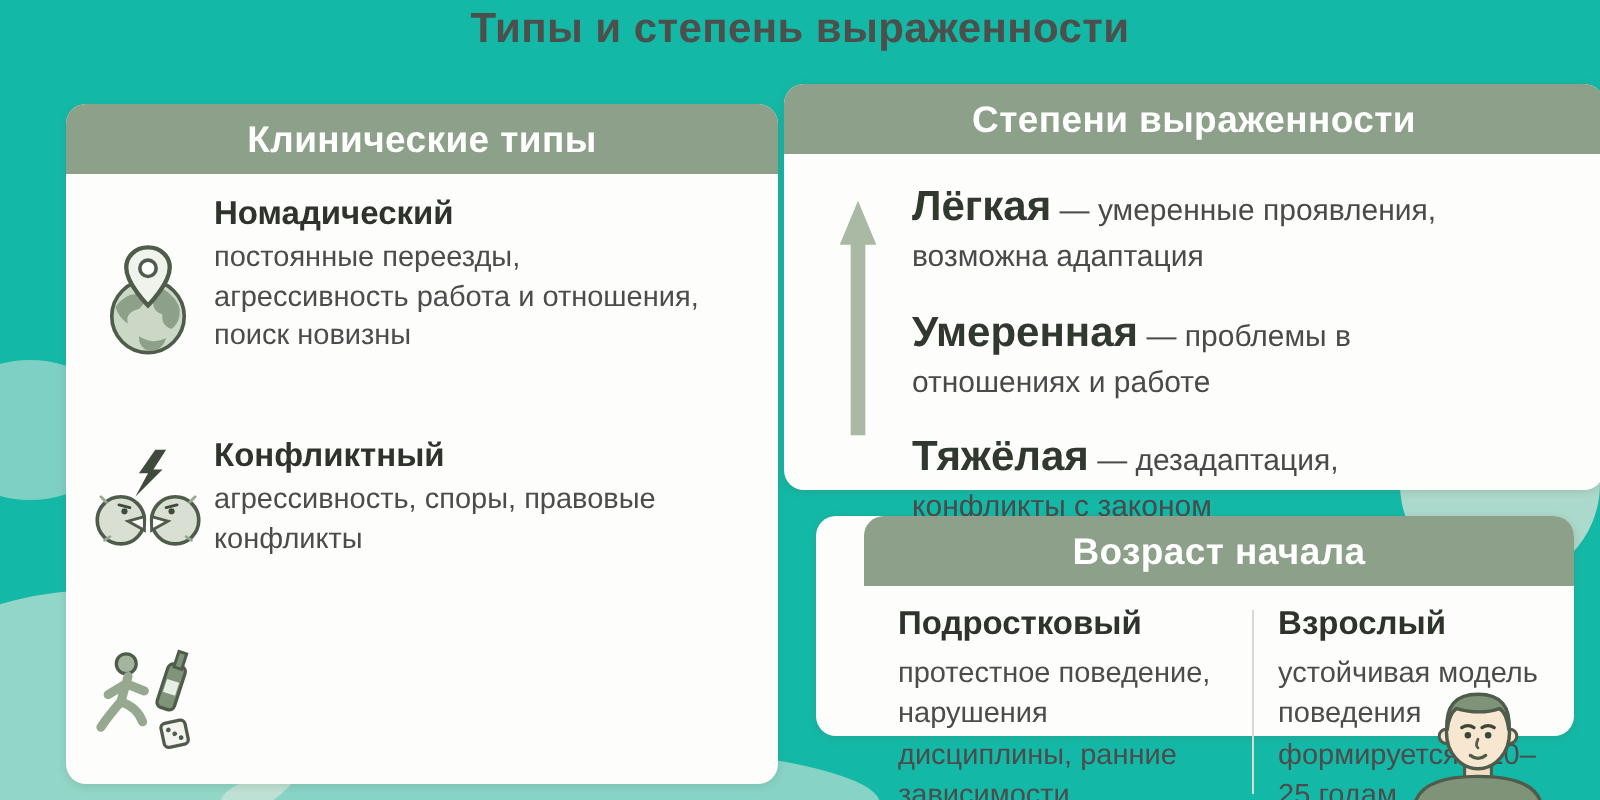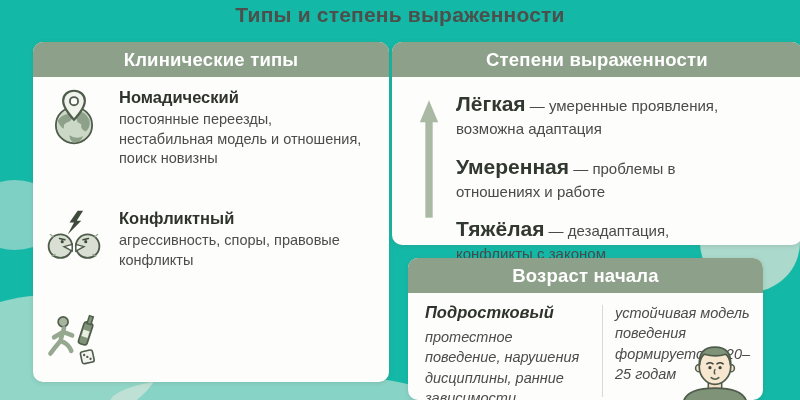--- a/index.html
+++ b/index.html
@@ -11,37 +11,37 @@
   .blob3{left:110px;top:372px;width:330px;height:60px;background:#e6eadf;opacity:.55;}
   .blob4{left:-30px;top:180px;width:90px;height:70px;background:#e7e7e2;opacity:.5;}
   .page-title{position:absolute;top:3px;left:0;width:100%;text-align:center;
     font-size:21px;font-weight:600;color:#4c504c;letter-spacing:.2px;z-index:2;}
   .card{position:absolute;background:#fdfdfb;border-radius:10px;z-index:1;
     box-shadow:0 1px 4px rgba(90,95,85,.18);}
   .card-header{height:35px;background:#8da089;border-radius:10px 10px 0 0;
     display:flex;align-items:center;justify-content:center;
     color:#ffffff;font-size:18.5px;font-weight:700;letter-spacing:.2px;}
   
-  .card-left{left:33px;top:42px;width:356px;height:340px;}
+  .card-left{left:33px;top:52px;width:356px;height:340px;}
   .card-left .card-body{display:flex;flex-direction:column;justify-content:space-between;
     padding:11px 14px 13px 12px;height:281px;}
-  .ct-item{display:flex;align-items:flex-start;gap:16px;}
+  .ct-item{display:flex;align-items:flex-end;gap:4px;}
   .ct-icon{flex:0 0 58px;width:58px;height:58px;}
   .ct-title{font-size:16.5px;font-weight:700;color:#2e342c;margin-bottom:3px;}
   .ct-desc{font-size:14.5px;color:#4c4c4c;line-height:1.36;max-width:248px;}
   
   .card-sev{left:392px;top:42px;width:410px;height:203px;}
   .sev-body{position:relative;height:168px;}
   .sev-arrow{position:absolute;left:26px;top:16px;width:22px;height:132px;}
   .sev-list{margin-left:64px;padding-top:13px;width:276px;}
   .sev-list p{margin:0 0 13px 0;font-size:15px;line-height:1.38;color:#4a4a4a;}
   .sev-list b{font-size:21px;color:#313830;}
   
-  .card-age{left:408px;top:258px;width:355px;height:142px;}
-  .age-body{position:relative;display:flex;padding:10px 12px 0 17px;height:97px;font-style:italic;}
+  .card-age{left:408px;top:258px;width:355px;height:110px;padding-left:24px;}
+  .age-body{position:relative;display:flex;padding:10px 12px 0 17px;height:97px;}
   .age-col1{width:170px;}
   .age-col2{width:140px;}
   .age-title{font-size:16.5px;font-weight:700;color:#2e342c;margin-bottom:5px;}
   .age-desc{font-size:14.5px;color:#4c4c4c;line-height:1.4;}
   .vdiv{width:1px;background:#d9d9d1;margin:2px 12px 0 12px;height:92px;}
   .person{position:absolute;right:5px;bottom:-2px;width:86px;height:62px;z-index:2;}
 </style>
 </head>
 <body>
 
@@ -64,21 +64,21 @@
             <circle cx="32" cy="41" r="20" fill="#ccd8c6" stroke="#4f5c4b" stroke-width="2"></circle>
             <path d="M14 36 q6 -9 15 -7 q3 4 -2 8 q-8 2 -6 8 q-5 -3 -7 -9 z" fill="#8da089"></path>
             <path d="M36 24 q9 3 13 11 q2 8 -4 13 q-6 -2 -5 -8 q-6 -2 -5 -8 q-1 -5 1 -8 z" fill="#8da089"></path>
             <path d="M27 52 q8 5 15 1 q-2 7 -9 7 q-6 -1 -6 -8 z" fill="#8da089"></path>
             <path d="M32 3 c-7 0 -12 5 -12 11 c0 9 12 21 12 21 s12 -12 12 -21 c0 -6 -5 -11 -12 -11 z" fill="#f0f2ec" stroke="#4f5c4b" stroke-width="2.4"></path>
             <circle cx="32" cy="14.5" r="4.5" fill="#fdfdfb" stroke="#4f5c4b" stroke-width="2"></circle>
           </svg>
         </span>
         <div>
           <div class="ct-title">Номадический</div>
-          <div class="ct-desc">постоянные переезды, нестабильная модель и отношения, поиск новизны</div>
+          <div class="ct-desc">постоянные переезды, агрессивность работа и отношения, поиск новизны</div>
         </div>
       </div>
 
       <div class="ct-item">
         <span class="ct-icon">
           <svg viewBox="0 0 64 64" width="58" height="58">
             <polygon points="36,2 27,15 32,15 25,28 40,13 35,13 42,2" fill="#3f4a3c"></polygon>
             <circle cx="17" cy="41" r="13" fill="#d9e0d3" stroke="#4f5c4b" stroke-width="2"></circle>
             <circle cx="47" cy="41" r="13" fill="#d9e0d3" stroke="#4f5c4b" stroke-width="2"></circle>
             <path d="M30 39 l-9 2.5 l9 5 z" fill="#fdfdfb" stroke="#4f5c4b" stroke-width="1.6"></path>
@@ -138,20 +138,21 @@
 
   <section class="card card-age">
     <div class="card-header">Возраст начала</div>
     <div class="age-body">
       <div class="age-col1">
         <div class="age-title">Подростковый</div>
         <div class="age-desc">протестное поведение, нарушения дисциплины, ранние зависимости</div>
       </div>
       <div class="vdiv"></div>
       <div class="age-col2">
+        <div class="age-title">Взрослый</div>
         <div class="age-desc">устойчивая модель поведения формируется к 20–25 годам</div>
       </div>
       <span class="person">
         <svg viewBox="0 0 90 64" width="86" height="62">
           <path d="M38 42 h14 v12 h-14 z" fill="#f3ddc4" stroke="#4f5c4b" stroke-width="1.6"></path>
           <path d="M12 64 q4 -14 33 -14 q29 0 33 14 z" fill="#7e9377" stroke="#4f5c4b" stroke-width="1.8"></path>
           <circle cx="28.5" cy="29" r="3.8" fill="#f7e6d0" stroke="#4f5c4b" stroke-width="1.6"></circle>
           <circle cx="61.5" cy="29" r="3.8" fill="#f7e6d0" stroke="#4f5c4b" stroke-width="1.6"></circle>
           <ellipse cx="45" cy="27" rx="16.5" ry="19" fill="#f7e6d0" stroke="#4f5c4b" stroke-width="1.8"></ellipse>
           <path d="M28.8 26 q-1.5 -19 16.2 -19 q17.7 0 16.2 19 q-1 -9 -5 -11.5 q-10 3.5 -22.4 0 q-4 2.5 -5 11.5 z" fill="#7e9377" stroke="#4f5c4b" stroke-width="1.8"></path>

